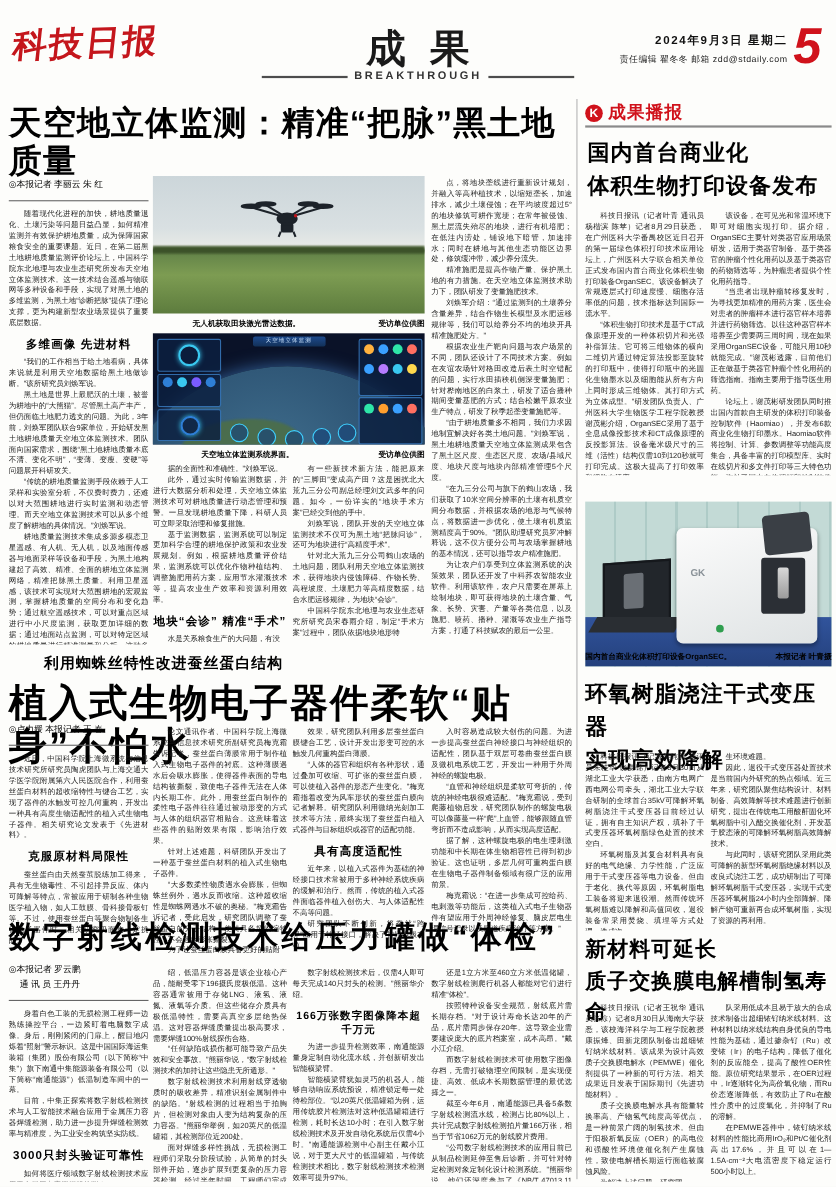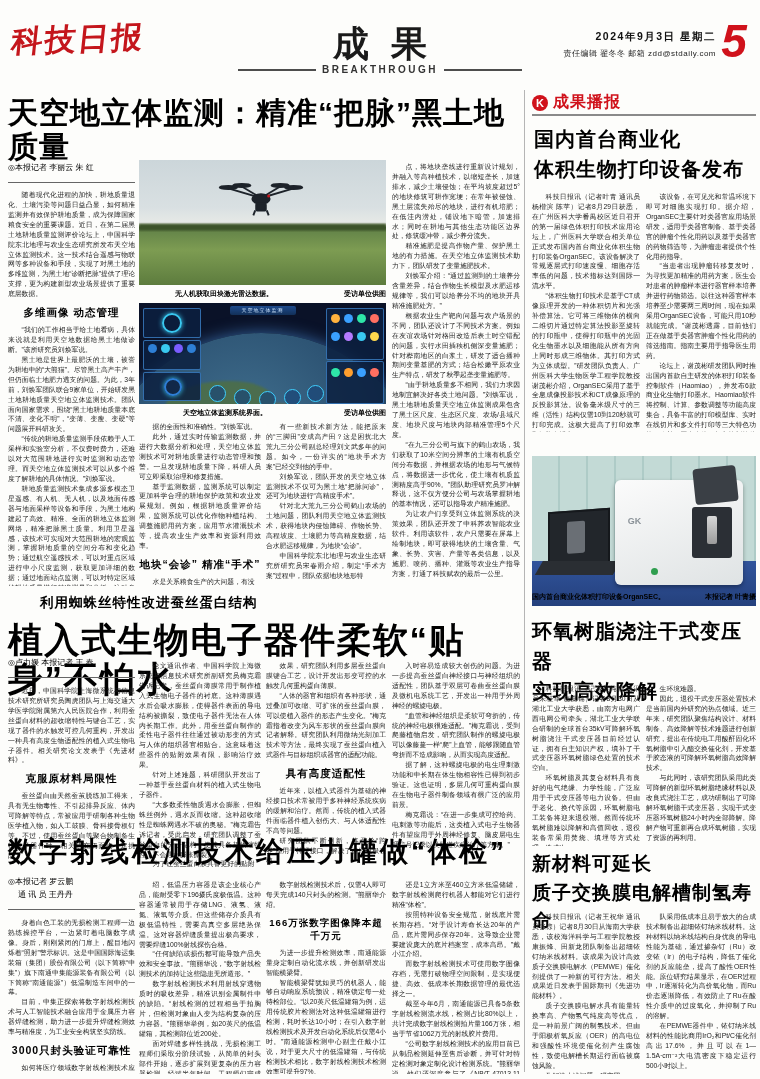--- a/index.html
+++ b/index.html
@@ -80,21 +80,21 @@
   <div class="abs editor-line">责任编辑 翟冬冬  邮箱 zdd@stdaily.com</div>
   <div class="abs page-num">5</div>
   <div class="abs v-divider"></div>
 
   <div class="abs h-xl" style="left:8px;top:96px;width:512px;font-size:30px;letter-spacing:1px;">天空地立体监测：精准“把脉”黑土地质量</div>
   <div class="abs byline" style="left:8px;top:162px;width:127px;">◎本报记者 李丽云 朱 红</div>
   <div class="abs flow" style="left:8px;top:190px;width:127px;height:396px;">
     <div class="body-text">
         <p>随着现代化进程的加快，耕地质量退化、土壤污染等问题日益凸显，如何精准监测并有效保护耕地质量，成为保障国家粮食安全的重要课题。近日，在第二届黑土地耕地质量监测评价论坛上，中国科学院东北地理与农业生态研究所发布天空地立体监测技术。这一技术结合遥感与物联网等多种设备和手段，实现了对黑土地的多维监测，为黑土地“诊断把脉”提供了理论支撑，更为构建新型农业场景提供了重要底层数据。</p>
       </div>
-    <div class="col-subhead">多维画像 动态管理</div>
+    <div class="col-subhead">多维画像 先进材料</div>
     <div class="body-text">
         <p>“我们的工作相当于给土地看病，具体来说就是利用天空地数据给黑土地做诊断。”该所研究员刘焕军说。</p>
         <p>黑土地是世界上最肥沃的土壤，被誉为耕地中的“大熊猫”。尽管黑土高产丰产，但仍面临土地肥力透支的问题。为此，3年前，刘焕军团队联合9家单位，开始研发黑土地耕地质量天空地立体监测技术。团队面向国家需求，围绕“黑土地耕地质量本底不清、变化不明”，“变薄、变瘦、变硬”等问题展开科研攻关。</p>
         <p>“传统的耕地质量监测手段依赖于人工采样和实验室分析，不仅费时费力，还难以对大范围耕地进行实时监测和动态管理。而天空地立体监测技术可以从多个维度了解耕地的具体情况。”刘焕军说。</p>
         <p>耕地质量监测技术集成多源多模态卫星遥感、有人机、无人机，以及地面传感器与地面采样等设备和手段，为黑土地构建起了高效、精准、全面的耕地立体监测网络，精准把脉黑土质量。利用卫星遥感，该技术可实现对大范围耕地的宏观监测，掌握耕地质量的空间分布和变化趋势；通过航空遥感技术，可以对重点区域进行中小尺度监测，获取更加详细的数据；通过地面站点监测，可以对特定区域的耕地质量进行精准测量和分析。这种多层次的监测体系，确保了数</p>
       </div>
   </div>
 
   <div class="abs photo-drone" style="left:139px;top:160px;width:247px;height:125px;">
     <div class="treeline"></div>

